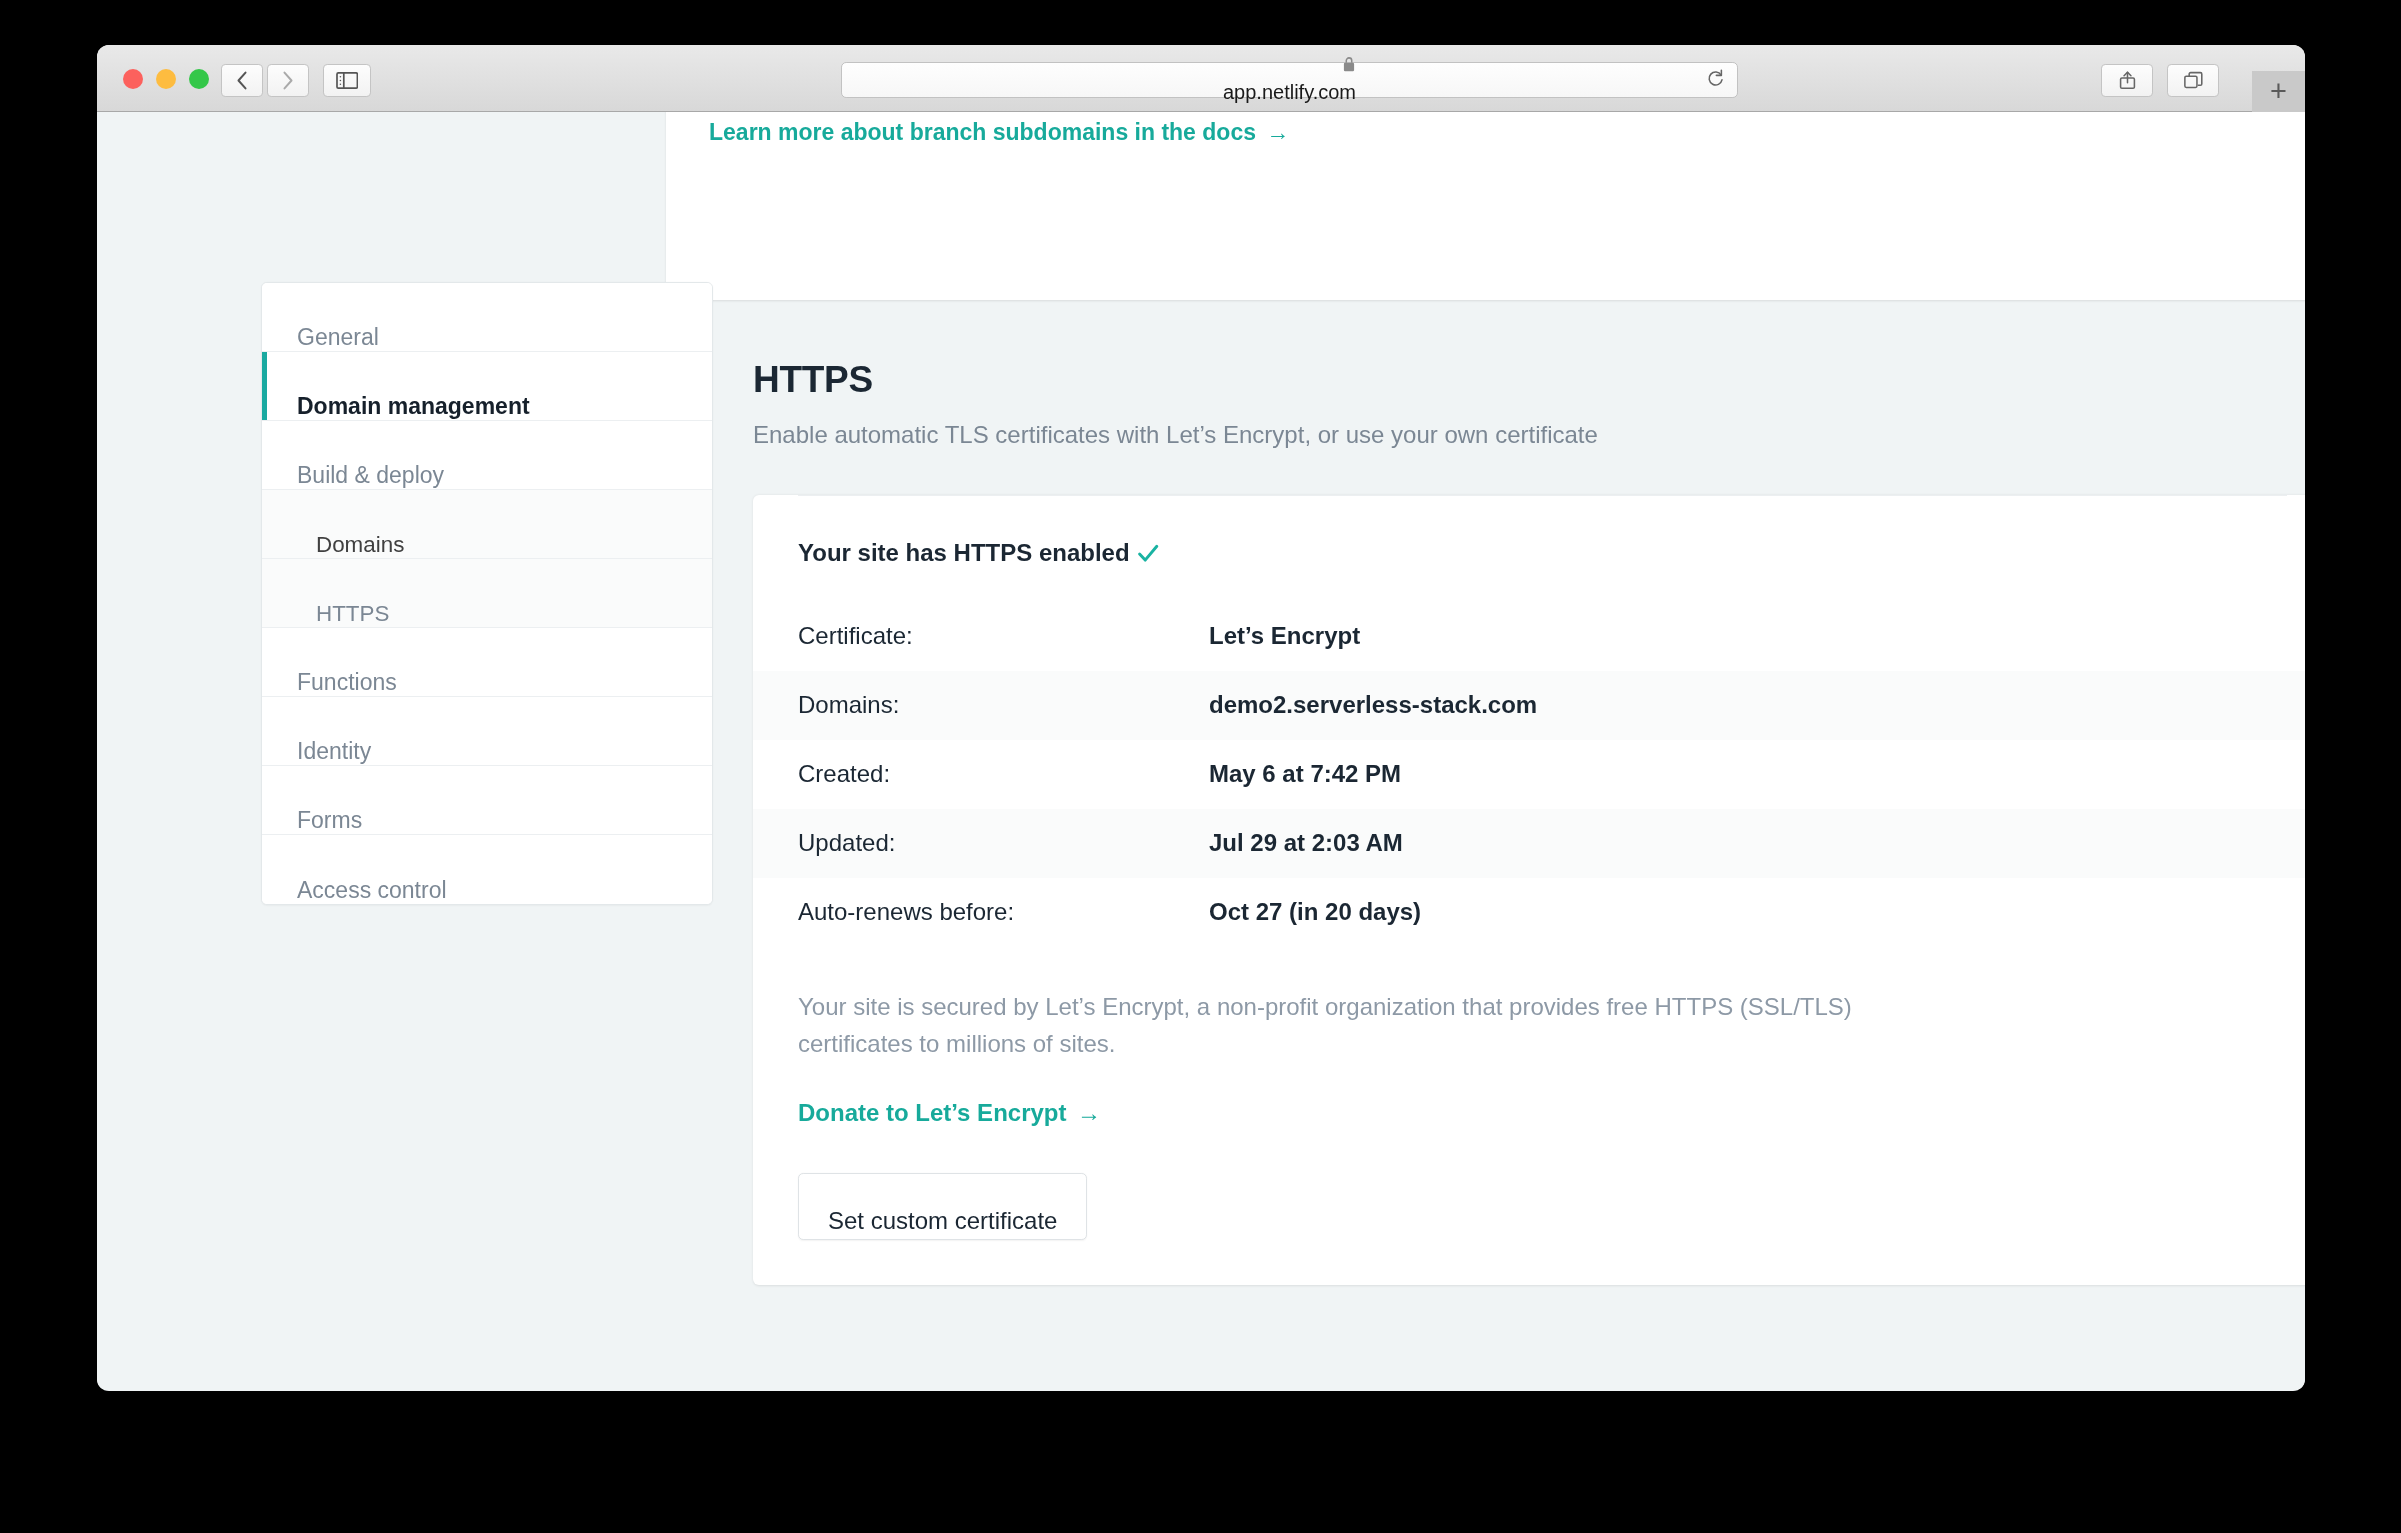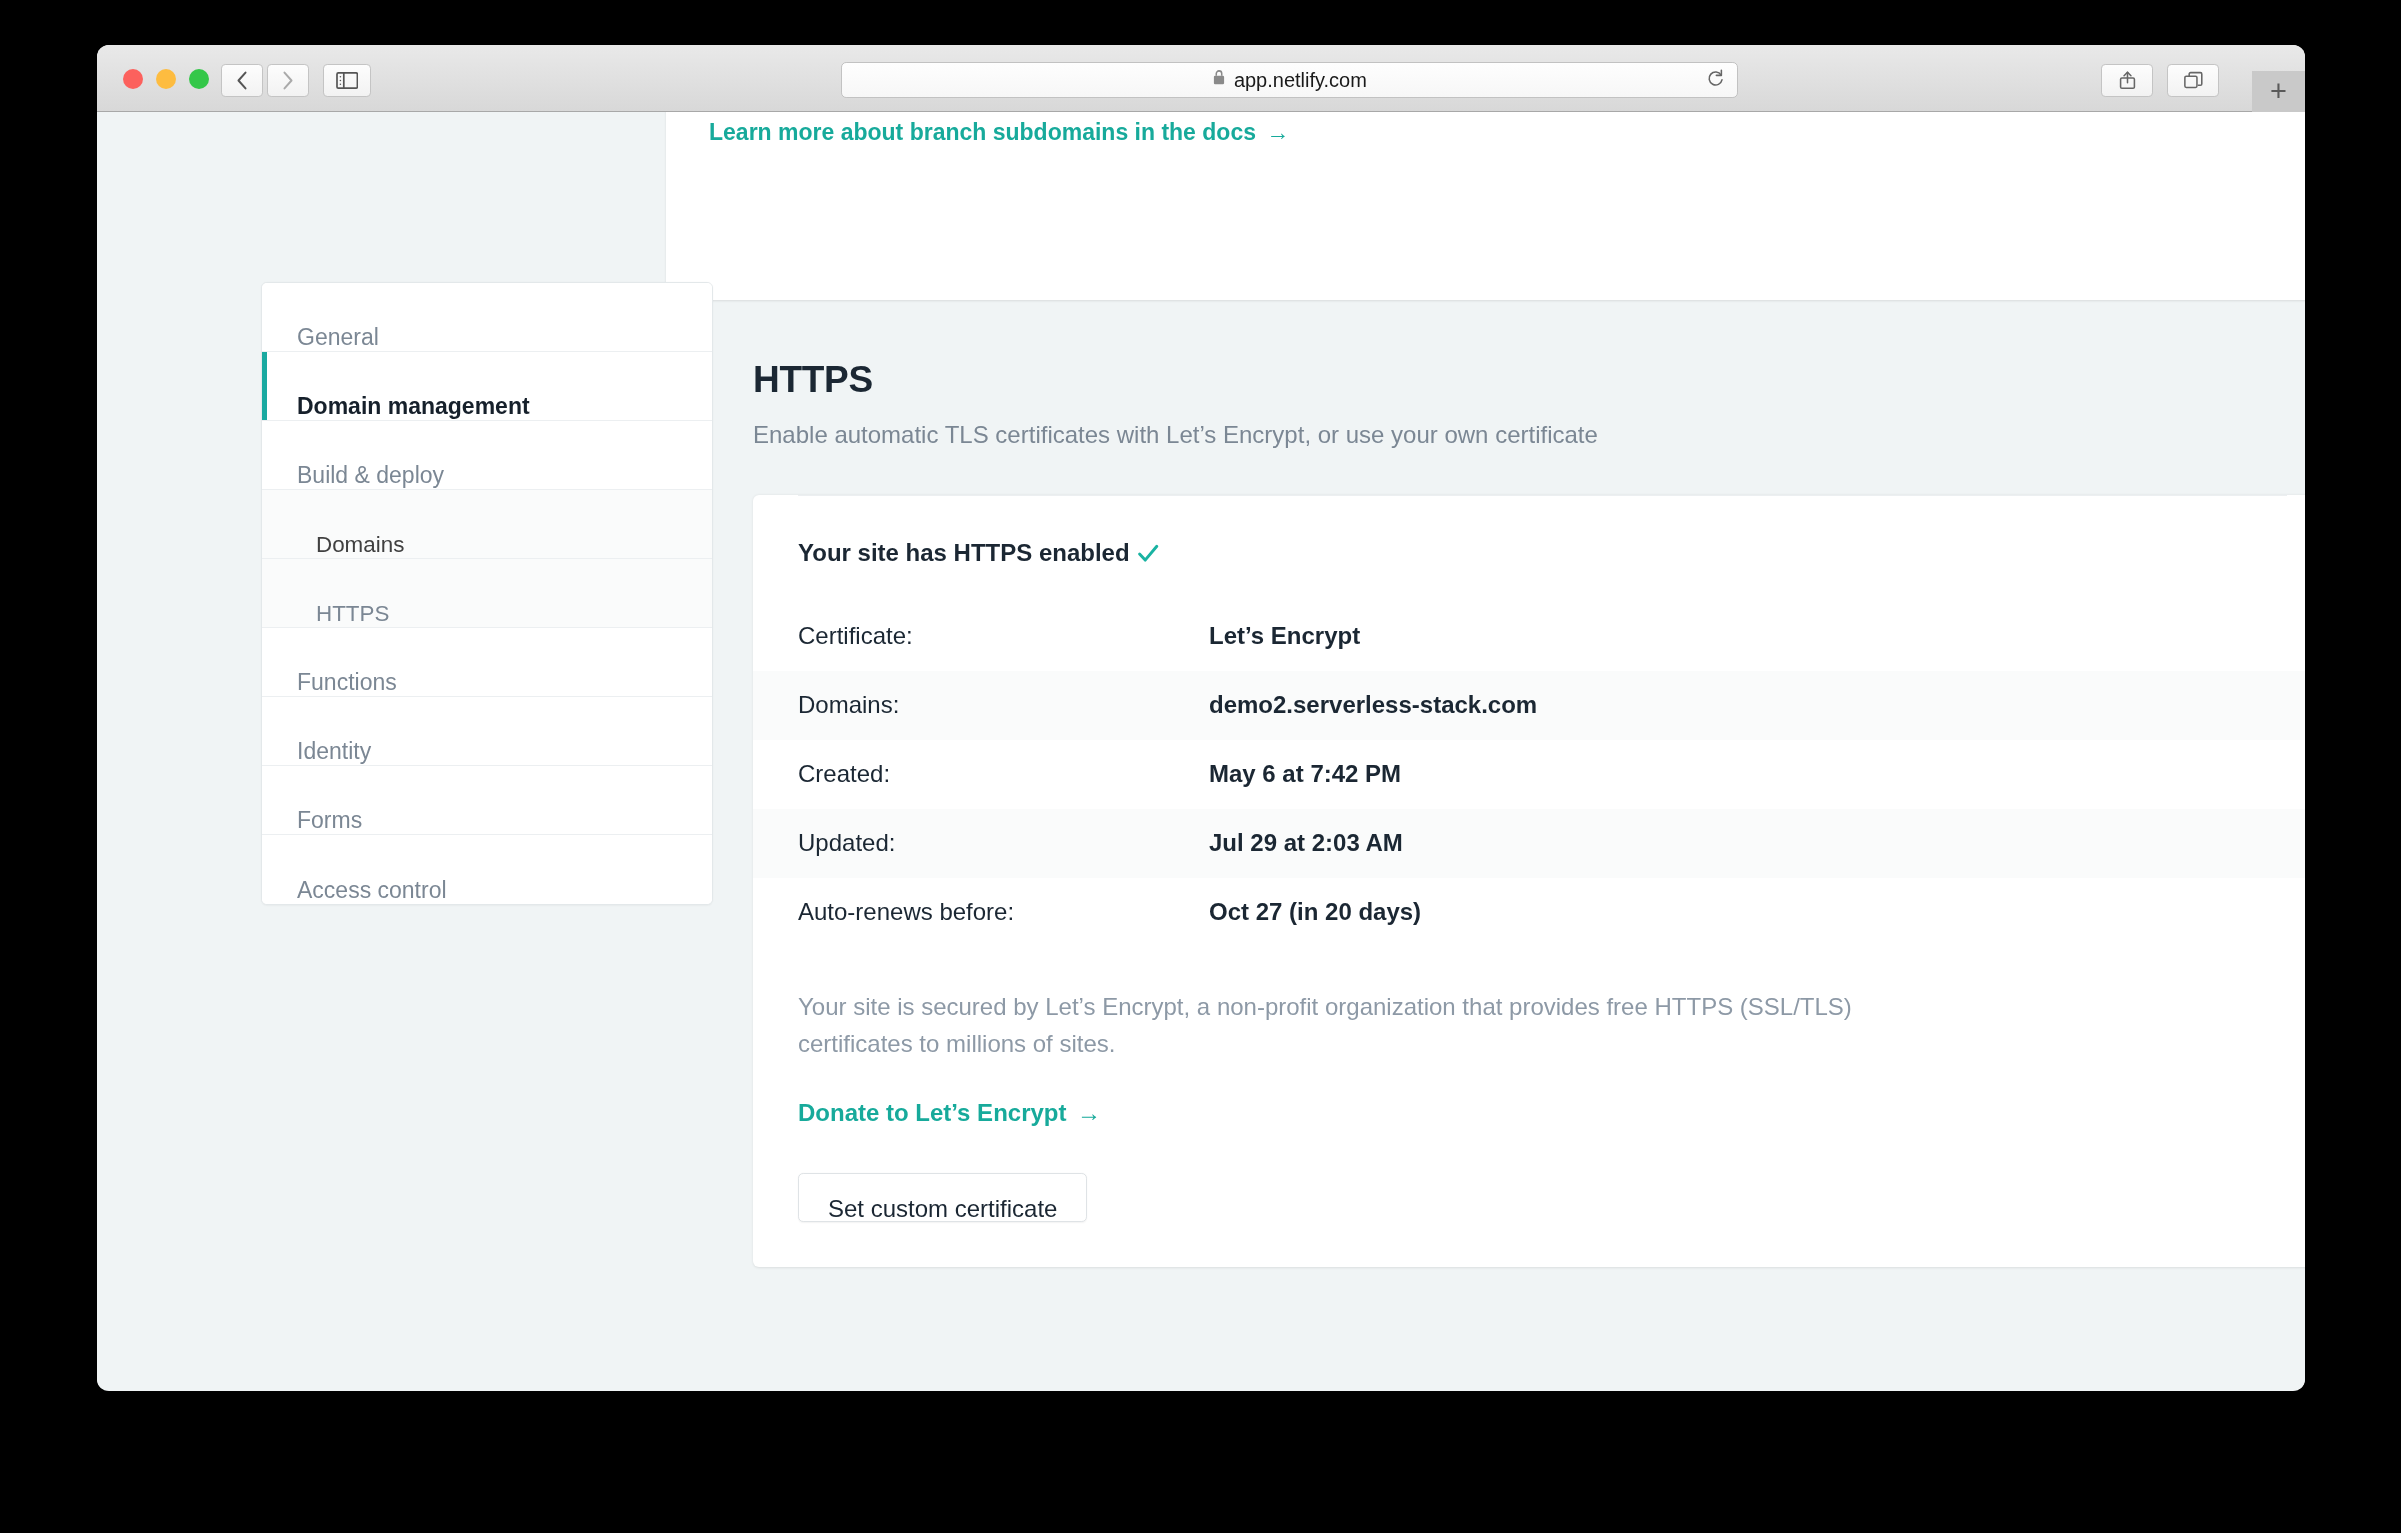--- a/index.html
+++ b/index.html
@@ -76,21 +76,21 @@
     top: 17px;
     width: 897px;
     height: 36px;
     background: linear-gradient(to bottom, #fefefe, #f7f7f7);
     border: 0.9px solid #c2c2c2;
     border-radius: 5.2px;
     display: flex;
     align-items: center;
     justify-content: center;
   }
-  .url-inner { display: flex; align-items: flex-start; gap: 7.8px; }
+  .url-inner { display: flex; align-items: flex-end; gap: 7.8px; flex-direction: column; }
   .url-text {
     font-size: 20px;
     color: #1a1a1a;
     font-family: "Liberation Sans", sans-serif;
   }
   .reload-btn {
     position: absolute;
     right: 12px;
     top: 50%;
     transform: translateY(-50%);
@@ -284,22 +284,22 @@
     font-size: 24px;
     font-weight: bold;
     color: #17aa9b;
     text-decoration: none;
   }
   .donate-link .arrow { margin-left: 10.4px; }
 
   .custom-cert-btn {
     display: block;
     margin: 46px 0 0 45px;
-    padding: 4px 29px;
-    height: 49px;
+    padding: 16px 29px;
+    height: 67px;
     line-height: 61px;
     background: #ffffff;
     border: 0.9px solid #dfe3e6;
     border-radius: 5.2px;
     font-size: 24px;
     color: #1b2733;
     font-family: "Liberation Sans", sans-serif;
     box-shadow: 0 0.9px 1.7px rgba(0,0,0,0.05);
     cursor: pointer;
   }

